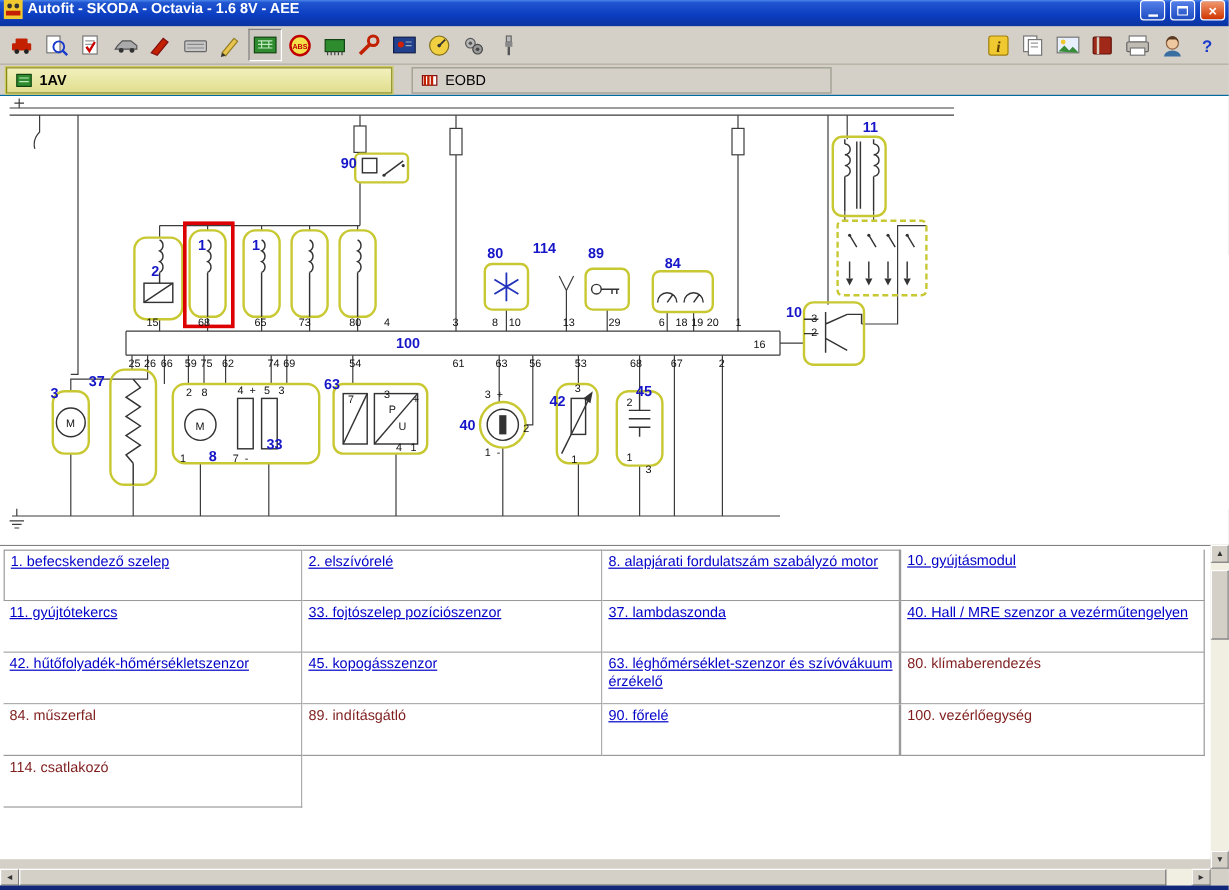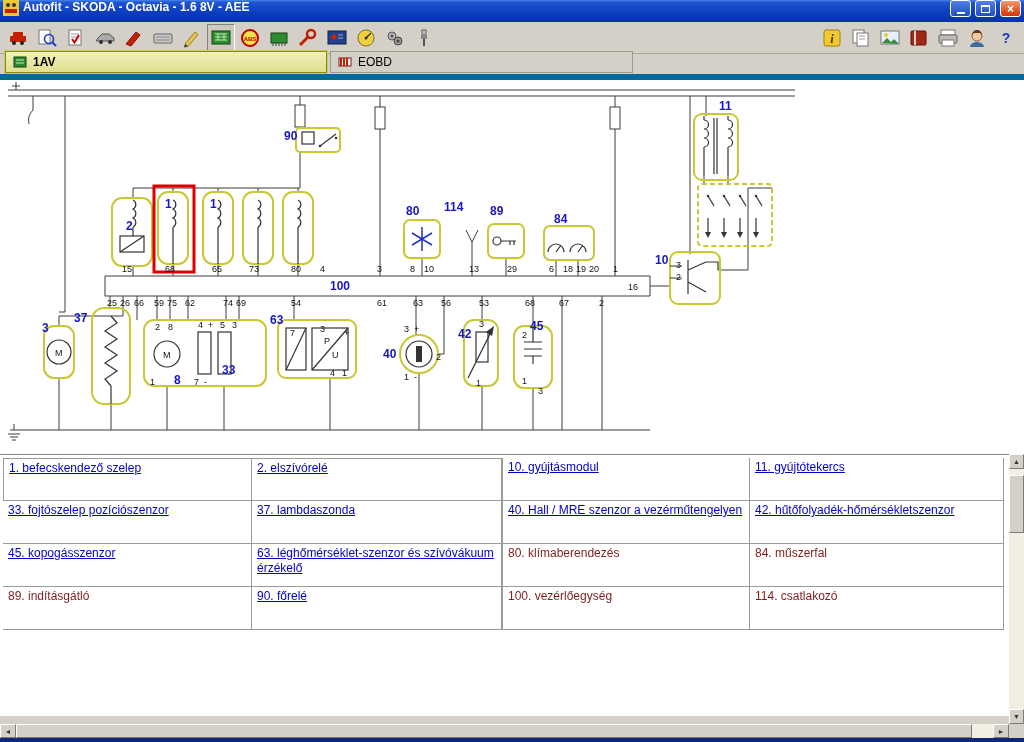--- a/index.html
+++ b/index.html
@@ -20,27 +20,27 @@
     border-bottom:1px solid #aca899;background:#d4d0c8}
   .tbtn{width:28px;height:27px;display:flex;align-items:center;justify-content:center;
     border:1px solid transparent}
   .tbtn.pressed{border-color:#808080 #fff #fff #808080;background:#cdc9c0}
   .tb-right{margin-left:auto;display:flex;gap:1px}
   .icon-text-red{font-size:6px;font-weight:bold;fill:#c00000}
   .icon-text-dark{font-size:13px;font-weight:bold;font-style:italic;fill:#5a3c00;
     font-family:"Liberation Serif",serif}
   .icon-text-blue{font-size:14px;font-weight:bold;fill:#1a3acc}
   
-  .tabbar{height:26px;display:flex;gap:3px;align-items:flex-end;padding:2px 5px 1px;
-    background:#d4d0c8;border-bottom:6px solid #0369a1}
+  .tabbar{height:26px;display:flex;gap:16px;align-items:flex-end;padding:2px 5px 1px;
+    background:#d4d0c8;border-bottom:1px solid #0369a1}
   .tab{height:22px;display:flex;align-items:center;gap:6px;padding:0 7px;
     border:1px solid #9a9a8a;background:#d4d0c8;cursor:pointer;white-space:nowrap}
   .tab.active{background:linear-gradient(#f2f0bc,#e0de8e);border:1px solid #8a8a10;
     outline:1px solid #caca60;font-weight:bold}
-  .tab1{width:322px}.tab2{width:352px}.tab3{width:303px}
+  .tab1{width:322px}.tab2{width:352px}.tab3{width:350px}
   
   .diagram{height:374px;background:#fff;position:relative}
   .diagram svg{position:absolute;left:0;top:0}
   .wire{stroke:#3c3c3c;stroke-width:1;fill:none}
   .fuse{stroke:#3c3c3c;stroke-width:1;fill:#fff}
   .comp{stroke:#c8c832;stroke-width:2;fill:none}
   .comp-dashed{stroke:#c8c832;stroke-width:2;fill:none;stroke-dasharray:5 3}
   .inner{stroke:#333;stroke-width:1.2;fill:none}
   .inner-fill{fill:#333;stroke:none}
   .blue-stroke{stroke:#2233bb;stroke-width:1.5;fill:none}
@@ -443,20 +443,21 @@
         <text x="324" y="264" class="pin-label">P</text>
         <text x="332" y="278" class="pin-label">U</text>
       </g>
   </svg>
 </div>
 
 <div class="legend">
   <div class="lgrid">
     <div class="lcell c0 r0"><a class="llink">1. befecskendező szelep</a></div>
     <div class="lcell r0"><a class="llink">2. elszívórelé</a></div>
+    <div class="lcell r0"><a class="llink">8. alapjárati fordulatszám szabályzó motor</a></div>
 
     <div class="lcell c0"><a class="llink">10. gyújtásmodul</a></div>
     <div class="lcell"><a class="llink">11. gyújtótekercs</a></div>
     <div class="lcell"><a class="llink">33. fojtószelep pozíciószenzor</a></div>
     <div class="lcell"><a class="llink">37. lambdaszonda</a></div>
 
     <div class="lcell c0"><a class="llink">40. Hall / MRE szenzor a vezérműtengelyen</a></div>
     <div class="lcell"><a class="llink">42. hűtőfolyadék-hőmérsékletszenzor</a></div>
     <div class="lcell"><a class="llink">45. kopogásszenzor</a></div>
     <div class="lcell"><a class="llink">63. léghőmérséklet-szenzor és szívóvákuum érzékelő</a></div>

